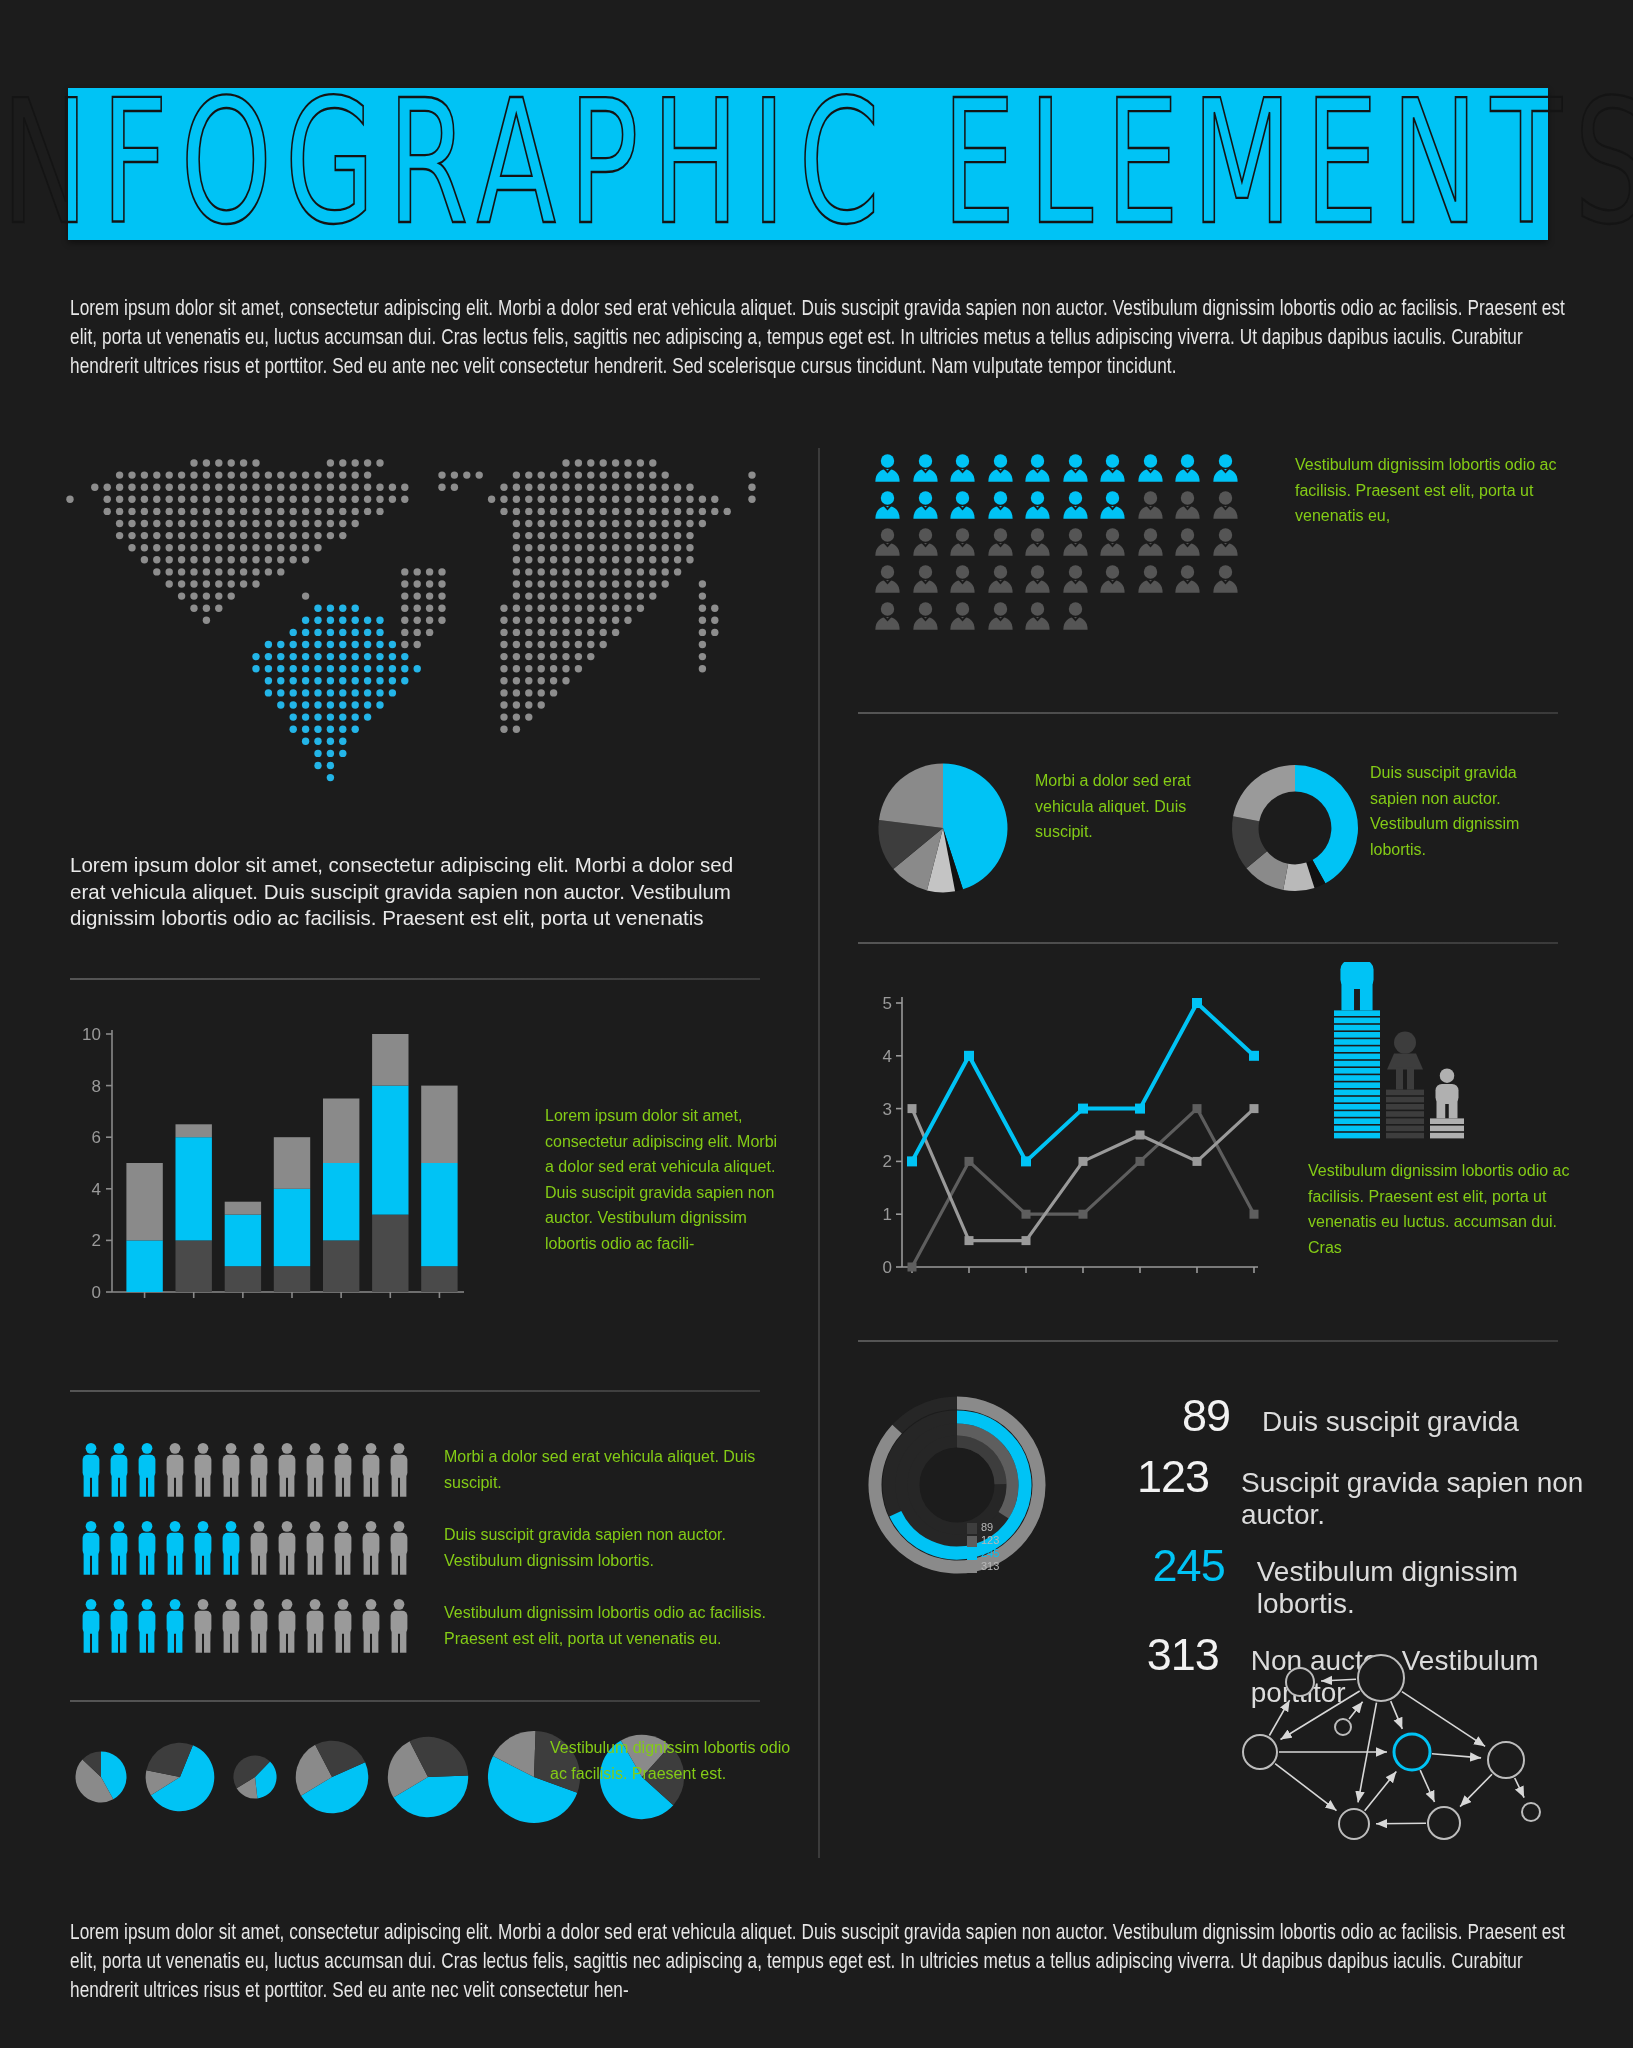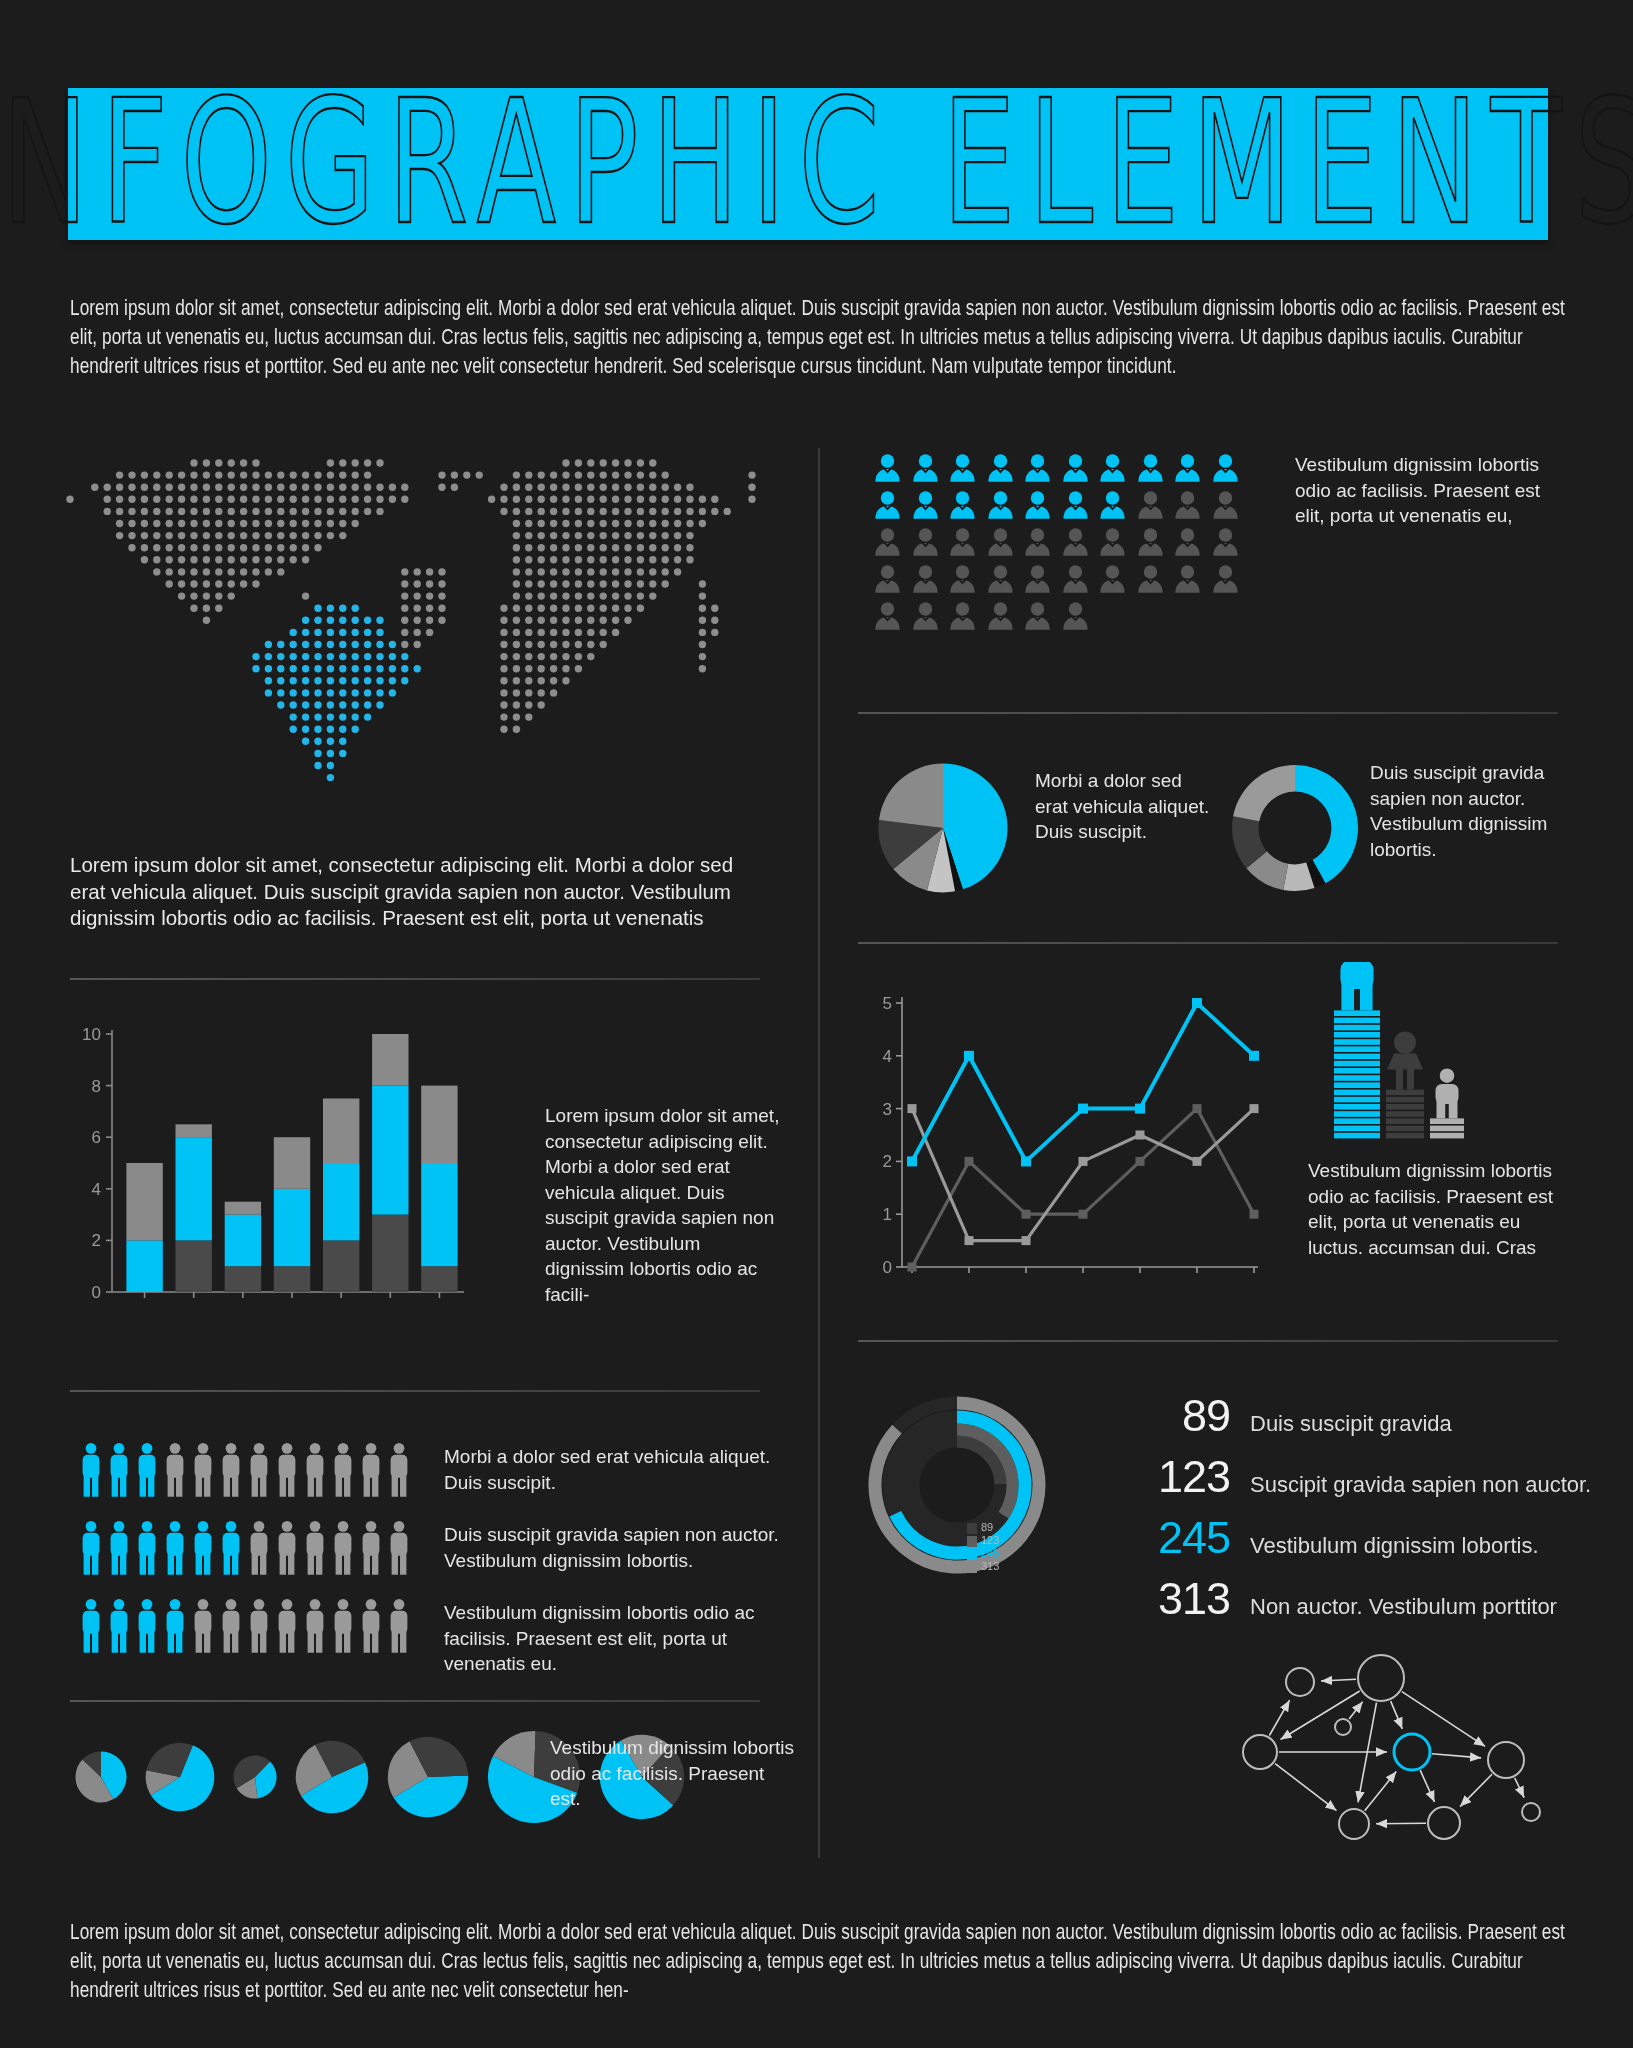--- a/index.html
+++ b/index.html
@@ -38,21 +38,21 @@
     transform:scaleX(.80);
     transform-origin:left top;
     font-size:21.5px;line-height:29px;color:#e6e6e6;
     letter-spacing:.1px;
   }
   .intro{position:absolute;left:70px;top:294px;width:1900px;}
   .footer{position:absolute;left:70px;top:1918px;width:1900px;}
 
   
   .para{font-size:20.5px;line-height:26.5px;color:#e9e9e9;}
-  .para-sm{font-size:19px;line-height:25.5px;color:#e5e5e5;}
+  .para-sm{font-size:16px;line-height:25.5px;color:#84cc16;}
 
   
   .rule{position:absolute;height:2px;background:linear-gradient(to right,#555,#3a3a3a);}
   .vrule{position:absolute;width:2px;background:#3b3b3b;}
 
   
   .blk{position:absolute;}
 
   
   #world-map{position:absolute;left:62px;top:455px;}
@@ -70,21 +70,21 @@
   #line-chart{position:absolute;left:862px;top:985px;}
 
   
   .numrow{display:flex;align-items:baseline;margin-bottom:9px;}
   .numval{
     font-family:"Liberation Sans", sans-serif;
     font-size:45px;font-weight:400;color:#f2f2f2;
     text-align:right;width:140px;letter-spacing:-1px;
   }
   .numval.accent{color:#00c3f5;}
-  .numtxt{font-size:22px;color:#dcdcdc;margin-left:20px;}
+  .numtxt{font-size:28px;color:#dcdcdc;margin-left:32px;}
 
   
   .prow-people{display:flex;gap:2px;}
   .person{width:26px;height:56px;}
 
   
   .smallpies{position:absolute;left:75px;top:1730px;display:flex;align-items:center;gap:18px;}
 </style>
 </head>
 <body>

